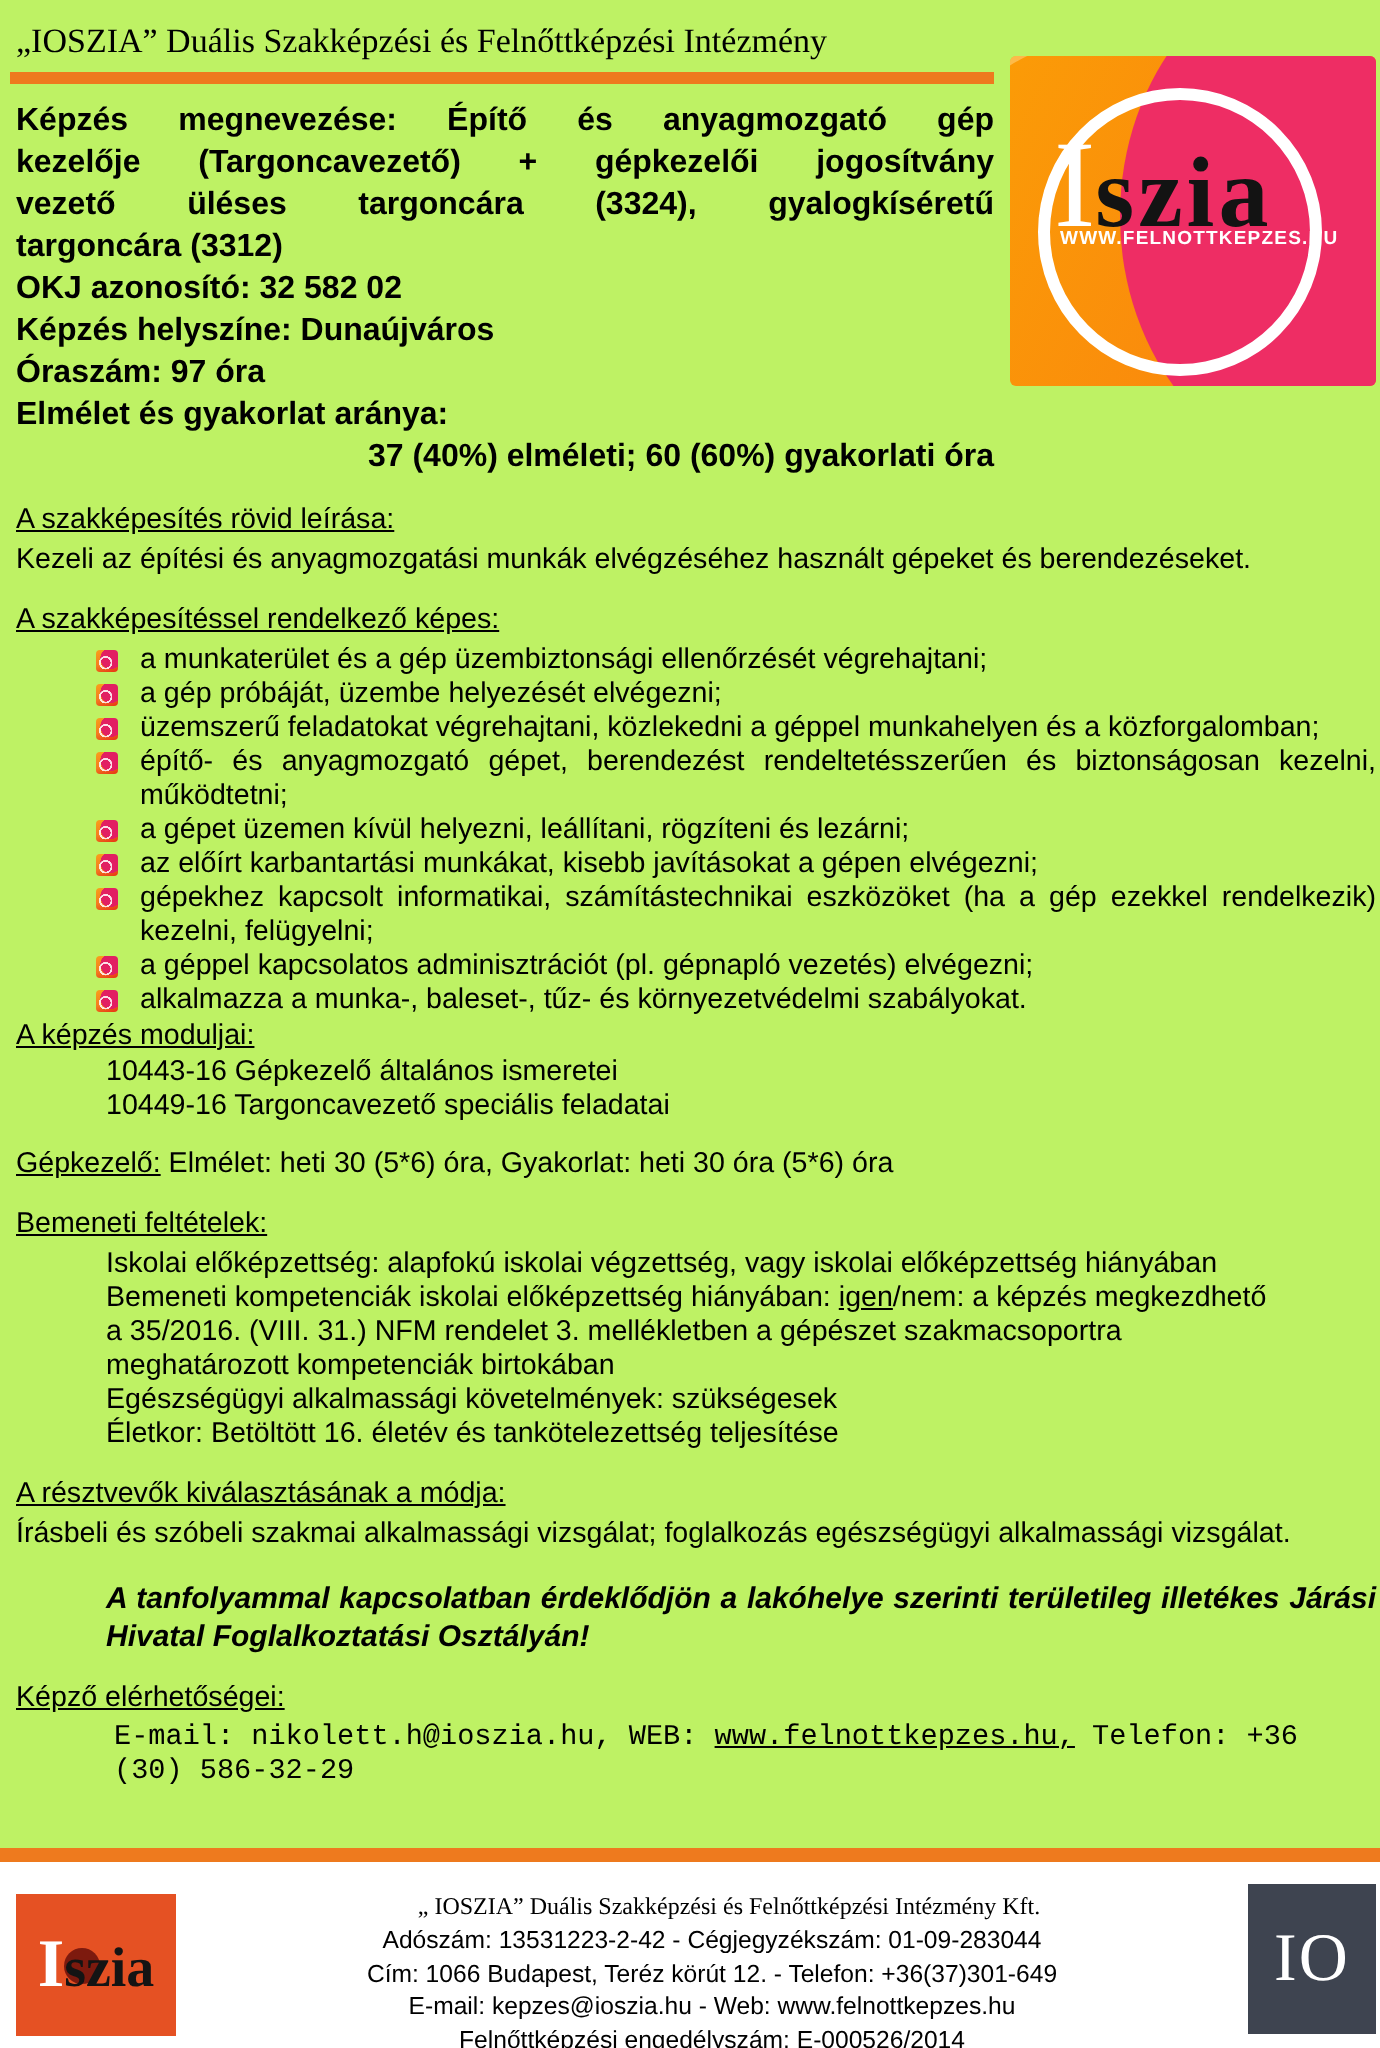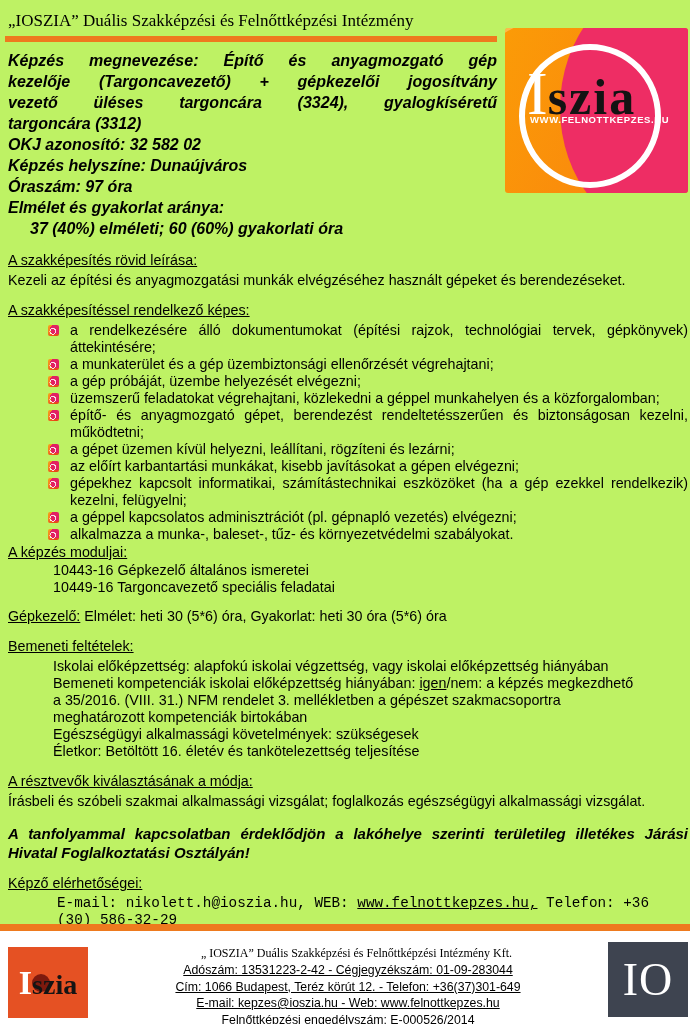--- a/index.html
+++ b/index.html
@@ -17,57 +17,57 @@
                border:16px solid rgba(255,214,130,0.55);}
   .logo-pink{position:absolute;left:55px;top:-50px;width:220px;height:260px;border-radius:50%;background:#ee2d64;}
   .logo-ring{position:absolute;left:14px;top:16px;width:130px;height:132px;border:6px solid #fff;border-radius:50%;}
   .logo-word{position:absolute;left:22px;top:34px;display:flex;align-items:baseline;
              font-family:"Liberation Serif",serif;}
   .logo-i{color:#fff;font-size:62px;line-height:1;}
   .logo-rest{color:#131313;font-size:50px;font-weight:700;line-height:1;letter-spacing:2px;}
   .logo-url{position:absolute;left:25px;top:86px;color:#fff;font-size:9.5px;font-weight:700;letter-spacing:0.6px;}
 
   
-  .title-block{margin:8px 0 0 8px;width:489px;font-weight:700;font-size:16px;line-height:21px;font-style:italic;}
+  .title-block{margin:8px 0 0 8px;width:489px;font-weight:700;font-size:16px;line-height:21px;}
   .just{text-align:justify;text-align-last:justify;}
-  .ratio-value{padding-left:22px;}
+  .ratio-value{padding-left:22px;text-align:right;}
 
   
   .content{padding:0 2px 0 8px;font-size:14.3px;line-height:17px;}
   .sec{margin-top:12px;}
   .sec-h{text-decoration:underline;line-height:18px;margin-bottom:3px;}
   .inline-h{text-decoration:underline;}
   .cap-item{display:flex;text-align:justify;}
   .cap-bullet{flex:0 0 11px;width:11px;height:11px;margin:3px 11px 0 40px;border-radius:2px;
       background:
         radial-gradient(circle at 44% 58%, rgba(255,255,255,0) 0 2.4px, rgba(255,255,255,.85) 2.5px 3.3px, rgba(255,255,255,0) 3.4px),
         radial-gradient(circle at 68% 38%, #e21f62 0 52%, rgba(226,31,98,0) 53%),
         linear-gradient(160deg,#f9a11b 0%,#f47b20 55%,#e63312 100%);}
   .cap-text{flex:1;}
   .indent{padding-left:45px;}
   .indent-sm{padding-left:49px;font-family:Liberation Mono, monospace;}
   .u{text-decoration:underline;}
   .notice{margin-top:14px;font-weight:700;font-style:italic;font-size:15px;line-height:19px;
-          text-align:justify;padding-right:0;}
+          text-align:justify;padding-right:0;margin-left:45px;}
 
   
   .footer-wrap{position:absolute;left:0;top:924px;width:690px;background:#fff;}
   .bottom-rule{width:690px;height:7px;background:#ee7a1e;}
   .footer{display:flex;align-items:flex-start;}
   .flogo{margin:16px 0 0 8px;width:80px;height:71px;background:#e55123;position:relative;
          display:flex;align-items:center;justify-content:center;font-family:"Liberation Serif",serif;font-weight:700;}
   .flogo-dot{position:absolute;left:24px;top:27px;width:18px;height:18px;border-radius:50%;background:#7d1a0e;}
   .flogo-word{position:relative;display:flex;align-items:baseline;}
   .flogo-i{color:#fff;font-size:34px;line-height:1;}
   .flogo-rest{color:#141414;font-size:28px;line-height:1;}
   .f-center{flex:1;text-align:center;padding-top:13px;}
   .f-company{font-family:"Liberation Serif",serif;font-size:12px;line-height:18px;margin-left:17px;}
-  .f-line{font-size:12.3px;line-height:16.5px;text-decoration:underline;}
-  .rlogo{margin:11px 2px 0 0;width:80px;height:75px;background:#3e4450;color:#fff;
-         font-family:"Liberation Serif",serif;font-size:46px;letter-spacing:1px;
+  .f-line{font-size:12.3px;line-height:16.5px;}
+  .rlogo{margin:11px 2px 0 0;width:64px;height:75px;background:#3e4450;color:#fff;
+         font-family:"Liberation Serif",serif;font-size:34px;letter-spacing:1px;
          display:flex;align-items:center;justify-content:center;}
 </style>
 </head>
 <body>
 
 <div class="page">
 
   <div class="masthead">„IOSZIA” Duális Szakképzési és Felnőttképzési Intézmény</div>
   <div class="top-rule"></div>
 
@@ -98,24 +98,20 @@
 
     <div class="sec">
       <div class="sec-h">A szakképesítés rövid leírása:</div>
       <div>Kezeli az építési és anyagmozgatási munkák elvégzéséhez használt gépeket és berendezéseket.</div>
     </div>
 
     <div class="sec">
       <div class="sec-h">A szakképesítéssel rendelkező képes:</div>
       <div>
 
-          <div class="cap-item">
-            <span class="cap-bullet"></span>
-            <span class="cap-text">a rendelkezésére álló dokumentumokat (építési rajzok, technológiai tervek, gépkönyvek) áttekintésére;</span>
-          </div>
 
           <div class="cap-item">
             <span class="cap-bullet"></span>
             <span class="cap-text">a munkaterület és a gép üzembiztonsági ellenőrzését végrehajtani;</span>
           </div>
 
           <div class="cap-item">
             <span class="cap-bullet"></span>
             <span class="cap-text">a gép próbáját, üzembe helyezését elvégezni;</span>
           </div>

